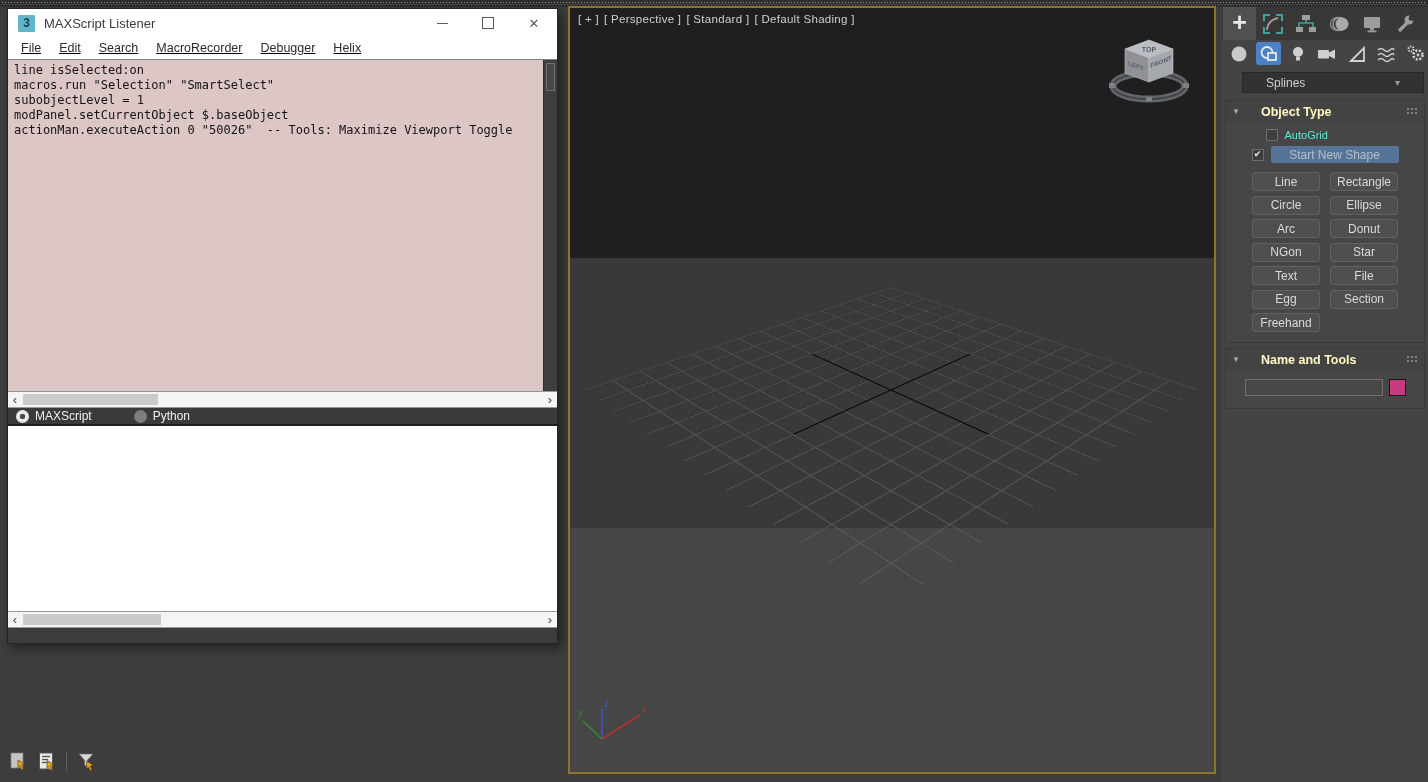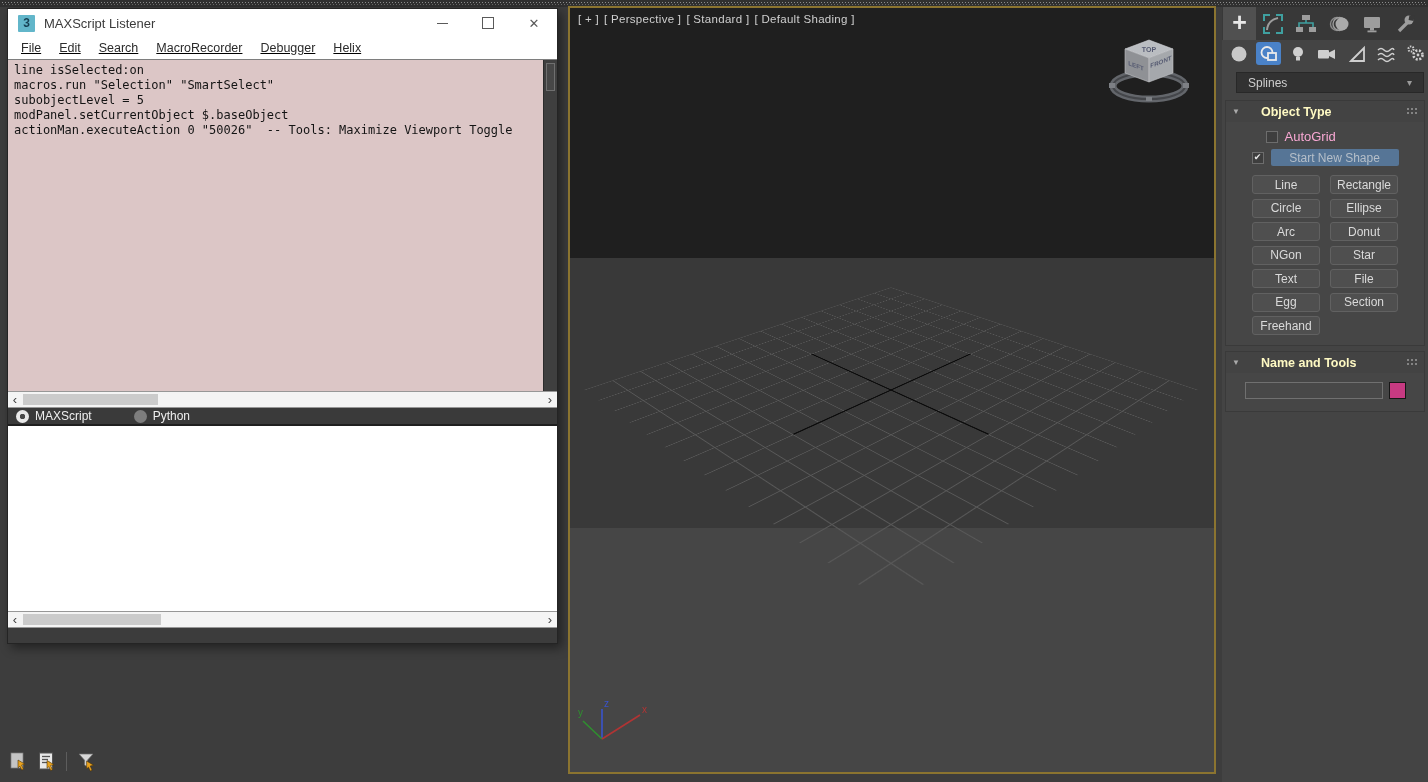--- a/index.html
+++ b/index.html
@@ -96,37 +96,37 @@
   
   #panel { position:absolute; left:1222px; top:7px; width:206px; height:775px; background:#444444; }
   .tabs { height:33px; background:#383838; display:flex; padding-left:1px; }
   .tab { width:33px; height:33px; display:grid; place-items:center; }
   .tab.active { background:#505050; }
   .plus-glyph { color:#e8e8e8; font-size:25px; font-weight:bold; line-height:1; margin-top:-3px; }
   .cats { height:27px; display:flex; align-items:center; padding-left:5px; gap:5px; }
   .cat { width:25px; height:23px; display:grid; place-items:center; border-radius:3px; }
   .cat.active { background:#4a82c8; }
   .subdrop {
-    margin:5px 4px 7px 14px; height:19px; background:#323232; border:1px solid #282828;
-    color:#cfcfcf; font-size:12px; display:flex; align-items:center; padding:0 11px;
+    margin:5px 4px 7px 20px; height:19px; background:#323232; border:1px solid #282828;
+    color:#cfcfcf; font-size:12px; display:flex; align-items:center; padding:0 23px;
   }
   .subdrop .caret { margin-left:auto; color:#9a9a9a; font-size:10px; }
 
   .rollout { margin:0 3px 5px 3px; border:1px solid #3a3a3a; background:#464646; }
   .r-head { height:21px; display:flex; align-items:center; padding:0 6px; background:#434343; }
   .r-arrow { color:#aaaaaa; font-size:8px; margin-right:7px; }
   .r-title { color:#fef9c3; font-weight:bold; font-size:12.5px;margin-left:14px; }
   .r-grip { margin-left:auto; width:12px; height:9px;
     background-image:radial-gradient(#848484 1px, transparent 1.2px); background-size:4px 4px; }
   .r-body { padding:7px 0 10px 0; }
 
   .autogrid-row { display:flex; align-items:center; justify-content:center; gap:7px; }
   .chk { width:12px; height:12px; background:#3e3e3e; border:1px solid #6d6d6d; box-sizing:border-box;
          display:grid; place-items:center; color:#e8e8e8; font-size:9px; line-height:1; }
-  .dim-label { color:#f9a8d4; font-size:13px; width:100px; }
+  .dim-label { color:#5eead4; font-size:11px; width:100px; }
   .start-row { margin-top:5px; display:flex; align-items:center; justify-content:center; gap:7px; }
   .start-btn { width:128px; height:17px; background:#567596; border-radius:2px; color:#b6bfc9;
                font-size:12px; display:grid; place-items:center; }
   .btn-grid { margin-top:9px; display:grid; grid-template-columns:68px 68px; gap:4.5px 10px; justify-content:center; }
   .ot-btn { height:17px; background:#4f4f4f; border:1px solid #616161; border-radius:3px;
             color:#dadada; font-size:12px; display:grid; place-items:center; }
 
   .nc-row { display:flex; align-items:center; justify-content:center; gap:6px; padding:2px 0 2px 0; }
   .name-input { width:138px; height:17px; background:#484848; border:1px solid #707070; box-sizing:border-box;
                 color:#e0e0e0; font-size:12px; padding:0 4px; outline:none; }
@@ -159,21 +159,21 @@
       <span class="menu-item">Edit</span>
       <span class="menu-item">Search</span>
       <span class="menu-item">MacroRecorder</span>
       <span class="menu-item">Debugger</span>
       <span class="menu-item">Helix</span>
     </div>
 
     <div class="codearea">
       <div class="code-line">line isSelected:on</div>
       <div class="code-line">macros.run "Selection" "SmartSelect"</div>
-      <div class="code-line">subobjectLevel = 5</div>
+      <div class="code-line">subobjectLevel = 1</div>
       <div class="code-line">modPanel.setCurrentObject $.baseObject</div>
       <div class="code-line">actionMan.executeAction 0 "50026"  -- Tools: Maximize Viewport Toggle</div>
       <div class="vscroll">
         <div class="vthumb"></div>
       </div>
     </div>
 
     <div class="hscroll">
       <span class="harrow">‹</span>
       <div class="hthumb"></div>

